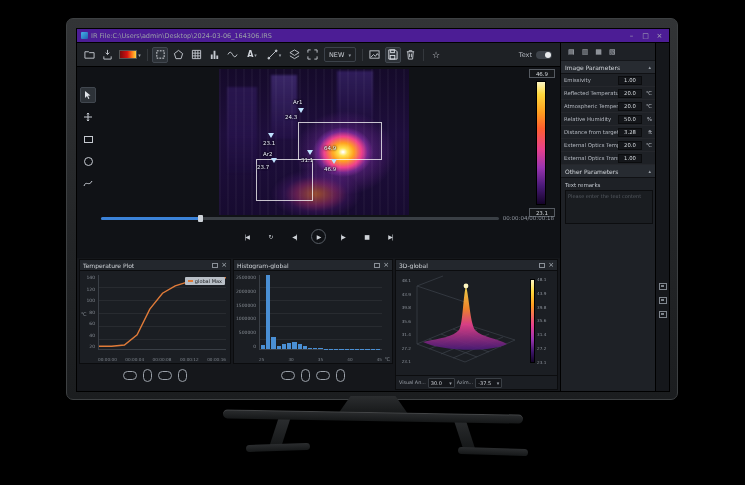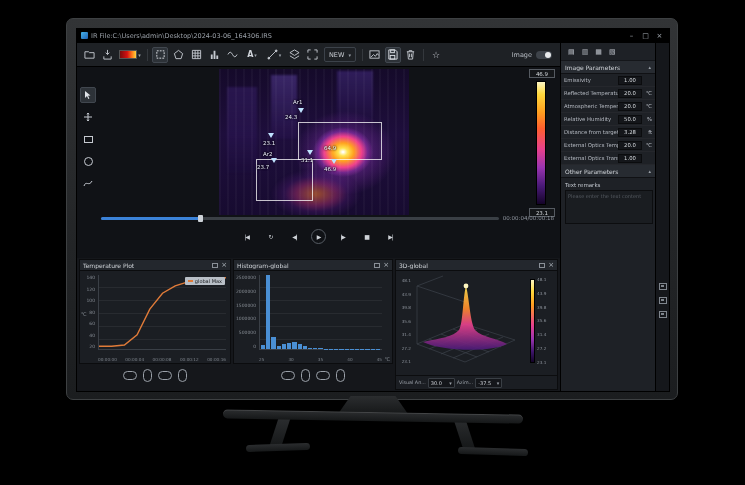--- a/index.html
+++ b/index.html
@@ -15,21 +15,21 @@
 .stand{position:absolute;background:linear-gradient(180deg,#2b2d2f,#161819)}
 #stand-neck{left:338px;top:396px;width:70px;height:18px;clip-path:polygon(18% 0,82% 0,100% 100%,0 100%)}
 #stand-bar{left:223px;top:412px;width:300px;height:9px;border-radius:5px;transform:rotate(1deg);
   box-shadow:inset 0 1px 0 rgba(255,255,255,.12)}
 #stand-leg-l{left:274px;top:418px;width:12px;height:28px;transform:skewX(-18deg)}
 #stand-leg-r{left:458px;top:418px;width:12px;height:30px;transform:skewX(18deg)}
 #stand-foot-l{left:246px;top:444px;width:64px;height:7px;border-radius:4px;transform:rotate(-2deg)}
 #stand-foot-r{left:458px;top:448px;width:70px;height:7px;border-radius:4px;transform:rotate(2deg)}
 
 
-#titlebar{height:14px;background:#000000;display:flex;align-items:center;gap:3px;
+#titlebar{height:14px;background:#4c1d95;display:flex;align-items:center;gap:3px;
   padding:0 4px;border-bottom:1px solid #000;color:#9aa0a8;font-size:6.5px;white-space:nowrap}
 #app-icon{width:7px;height:7px;border-radius:1px;background:linear-gradient(135deg,#45b2e8,#1f5fb0);flex:0 0 auto}
 #title-text{flex:1;overflow:hidden;text-overflow:ellipsis}
 .winbtn{width:11px;text-align:center;color:#aab0b8;font-size:7px;cursor:default}
 #app-body{display:flex;height:350px}
 #main-col{width:484px;display:flex;flex-direction:column;background:#15171b}
 #right-panel{width:110px;background:#1e2126;border-left:1px solid #000;position:relative}
 
 
 #toolbar{height:24px;background:#1e2125;border-bottom:1px solid #000;display:flex;
@@ -274,21 +274,21 @@
           <span class="tbtn">
             <svg width="11" height="11" viewBox="0 0 12 12" fill="none" stroke="#c6cad1">
                 <path d="M2 3h8M4.5 3V1.8h3V3M3 3l.7 8h4.6L9 3M5 5v4M7 5v4"></path>
               </svg>
           </span>
           <span class="tsep"></span>
           <span class="tbtn">
             <span id="star-glyph">☆</span>
           </span>
           <span id="auto-wrap">
-            <span id="auto-label">Image</span>
+            <span id="auto-label">Text</span>
             <span id="auto-toggle"></span>
           </span>
         </div>
 
         <div id="stage">
           <div id="left-tools">
             <span class="ltool active">
               <svg width="10" height="10" viewBox="0 0 10 10">
                   <path d="M2 1 2 8 4 6 5.3 9 6.4 8.5 5 5.7 7.5 5.5Z" fill="#dfe3e8"></path>
                 </svg>

